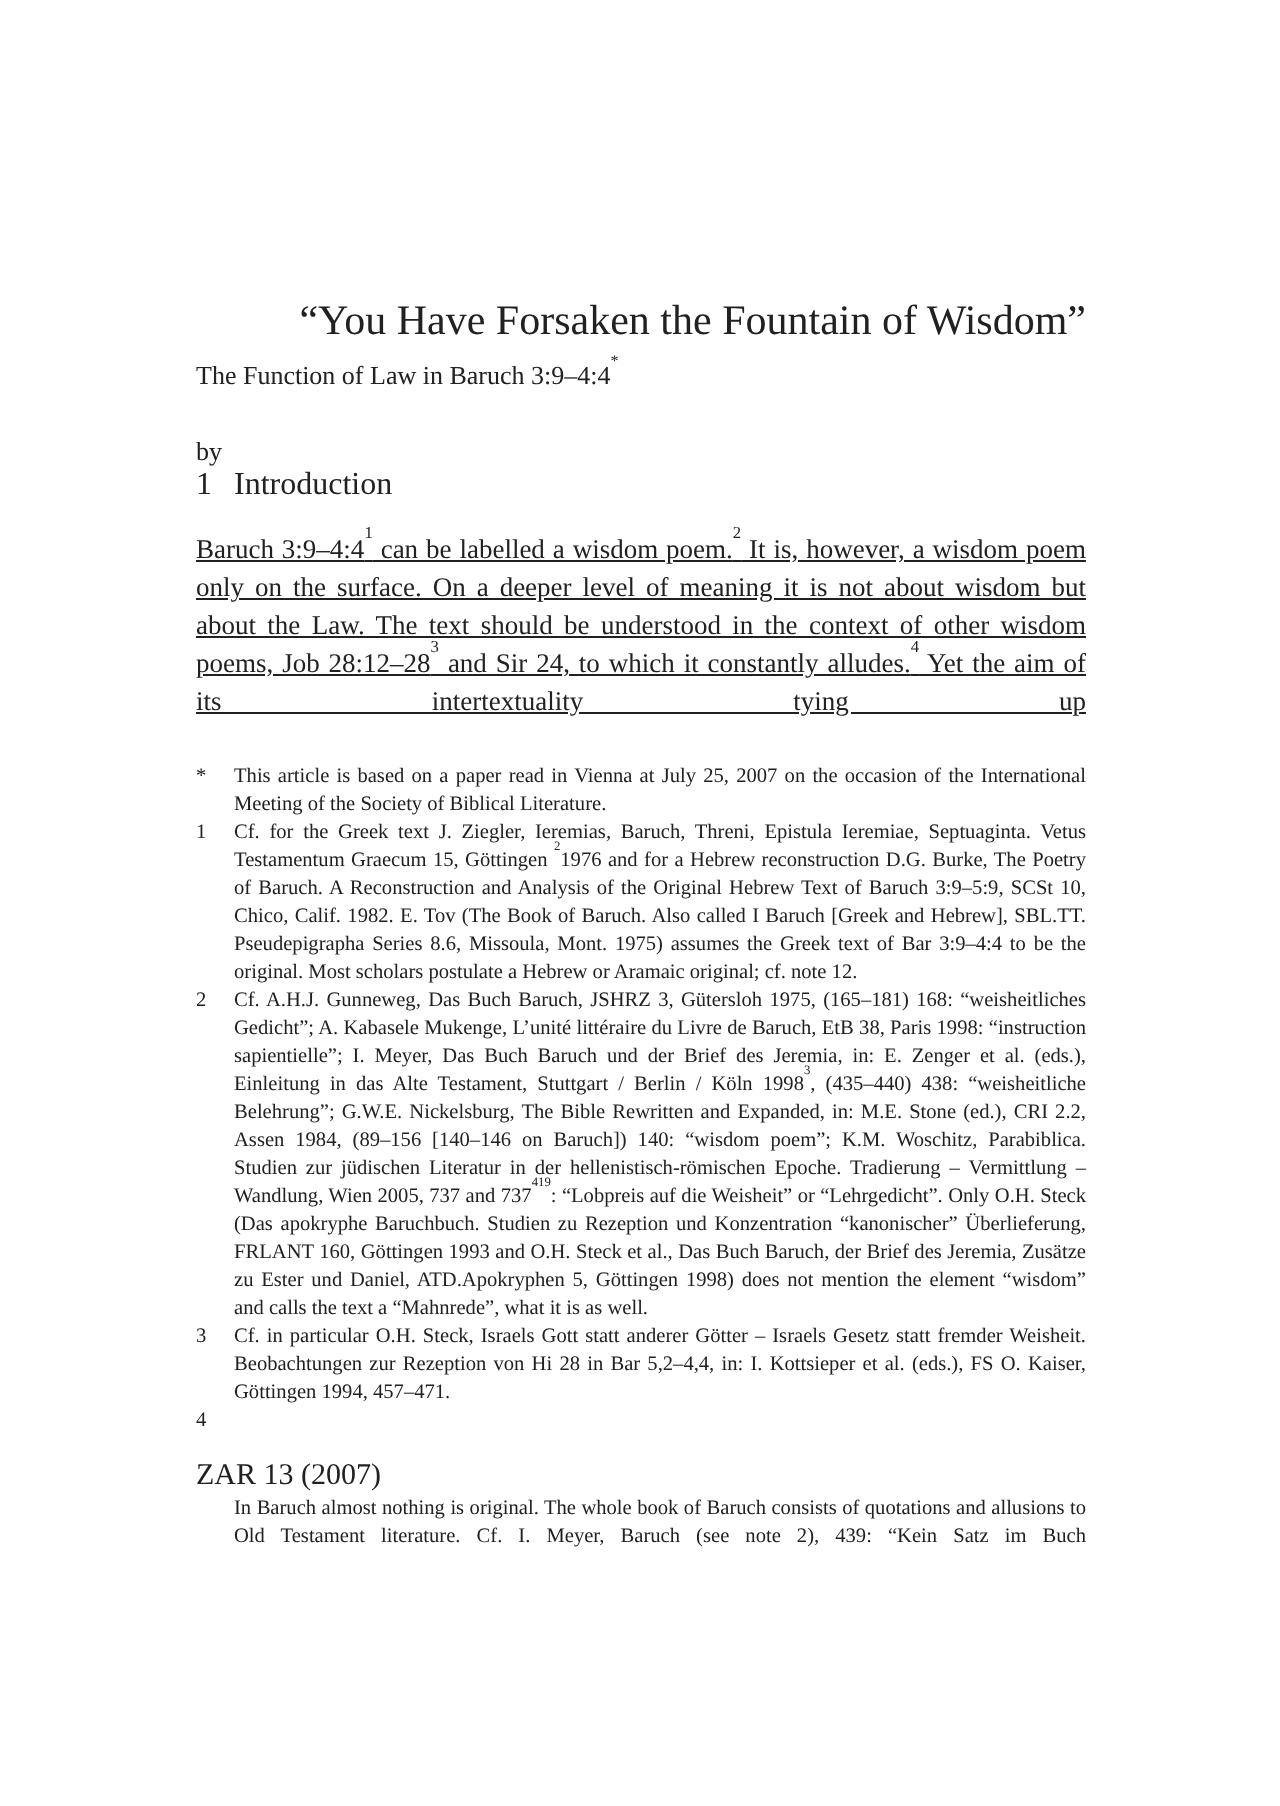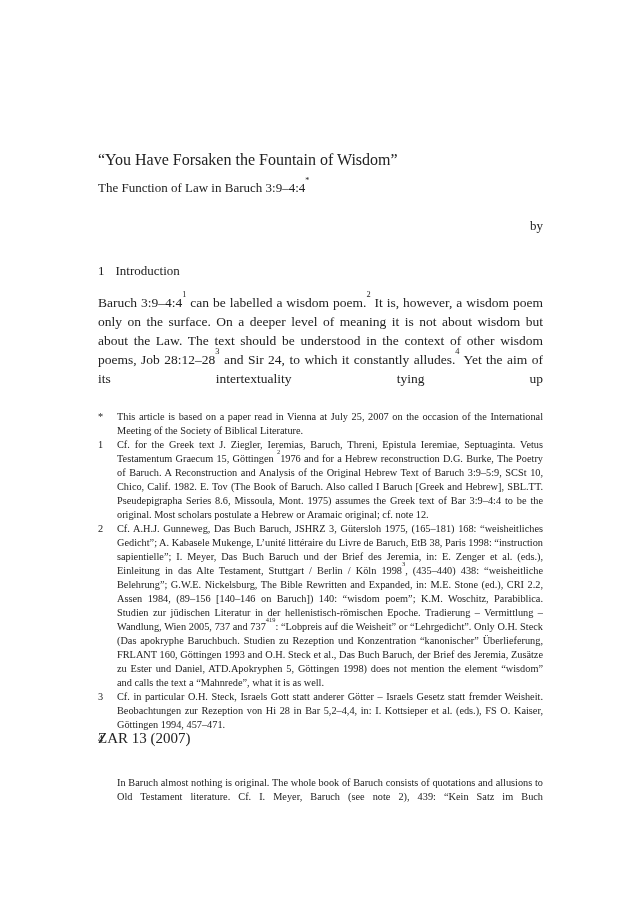--- a/index.html
+++ b/index.html
@@ -17,57 +17,57 @@
     overflow: hidden;
   }
   .content {
     position: absolute;
     left: 98px;
     top: 0;
     width: 445px;
   }
   .title {
     margin-top: 150px;
-    font-size: 16px;
+    font-size: 21px;
     line-height: 20px;
-    text-align: left;
+    text-align: right;
   }
   .subtitle {
     margin-top: 9px;
     font-size: 13px;
     line-height: 17px;
     text-align: left;
   }
   .byline {
     margin-top: 21px;
     font-size: 13px;
     line-height: 17px;
-    text-align: right;
+    text-align: left;
   }
   .author {
     margin-top: 12px;
     font-size: 13px;
     line-height: 17px;
     text-align: center;
   }
   .section-heading {
-    margin-top: 28px;
-    font-size: 13px;
+    font-size: 16px;
     line-height: 18px;
   }
   .section-number {
     display: inline-block;
     margin-right: 11px;
   }
   .intro-par {
     margin-top: 13px;
     font-size: 13.5px;
     line-height: 19px;
     text-align: justify;
     text-align-last: justify;
+    text-decoration: underline;
   }
   .footnotes {
     margin-top: 22px;
     font-size: 10.3px;
     line-height: 14px;
   }
   .fn {
     display: flex;
   }
   .fn-marker {

